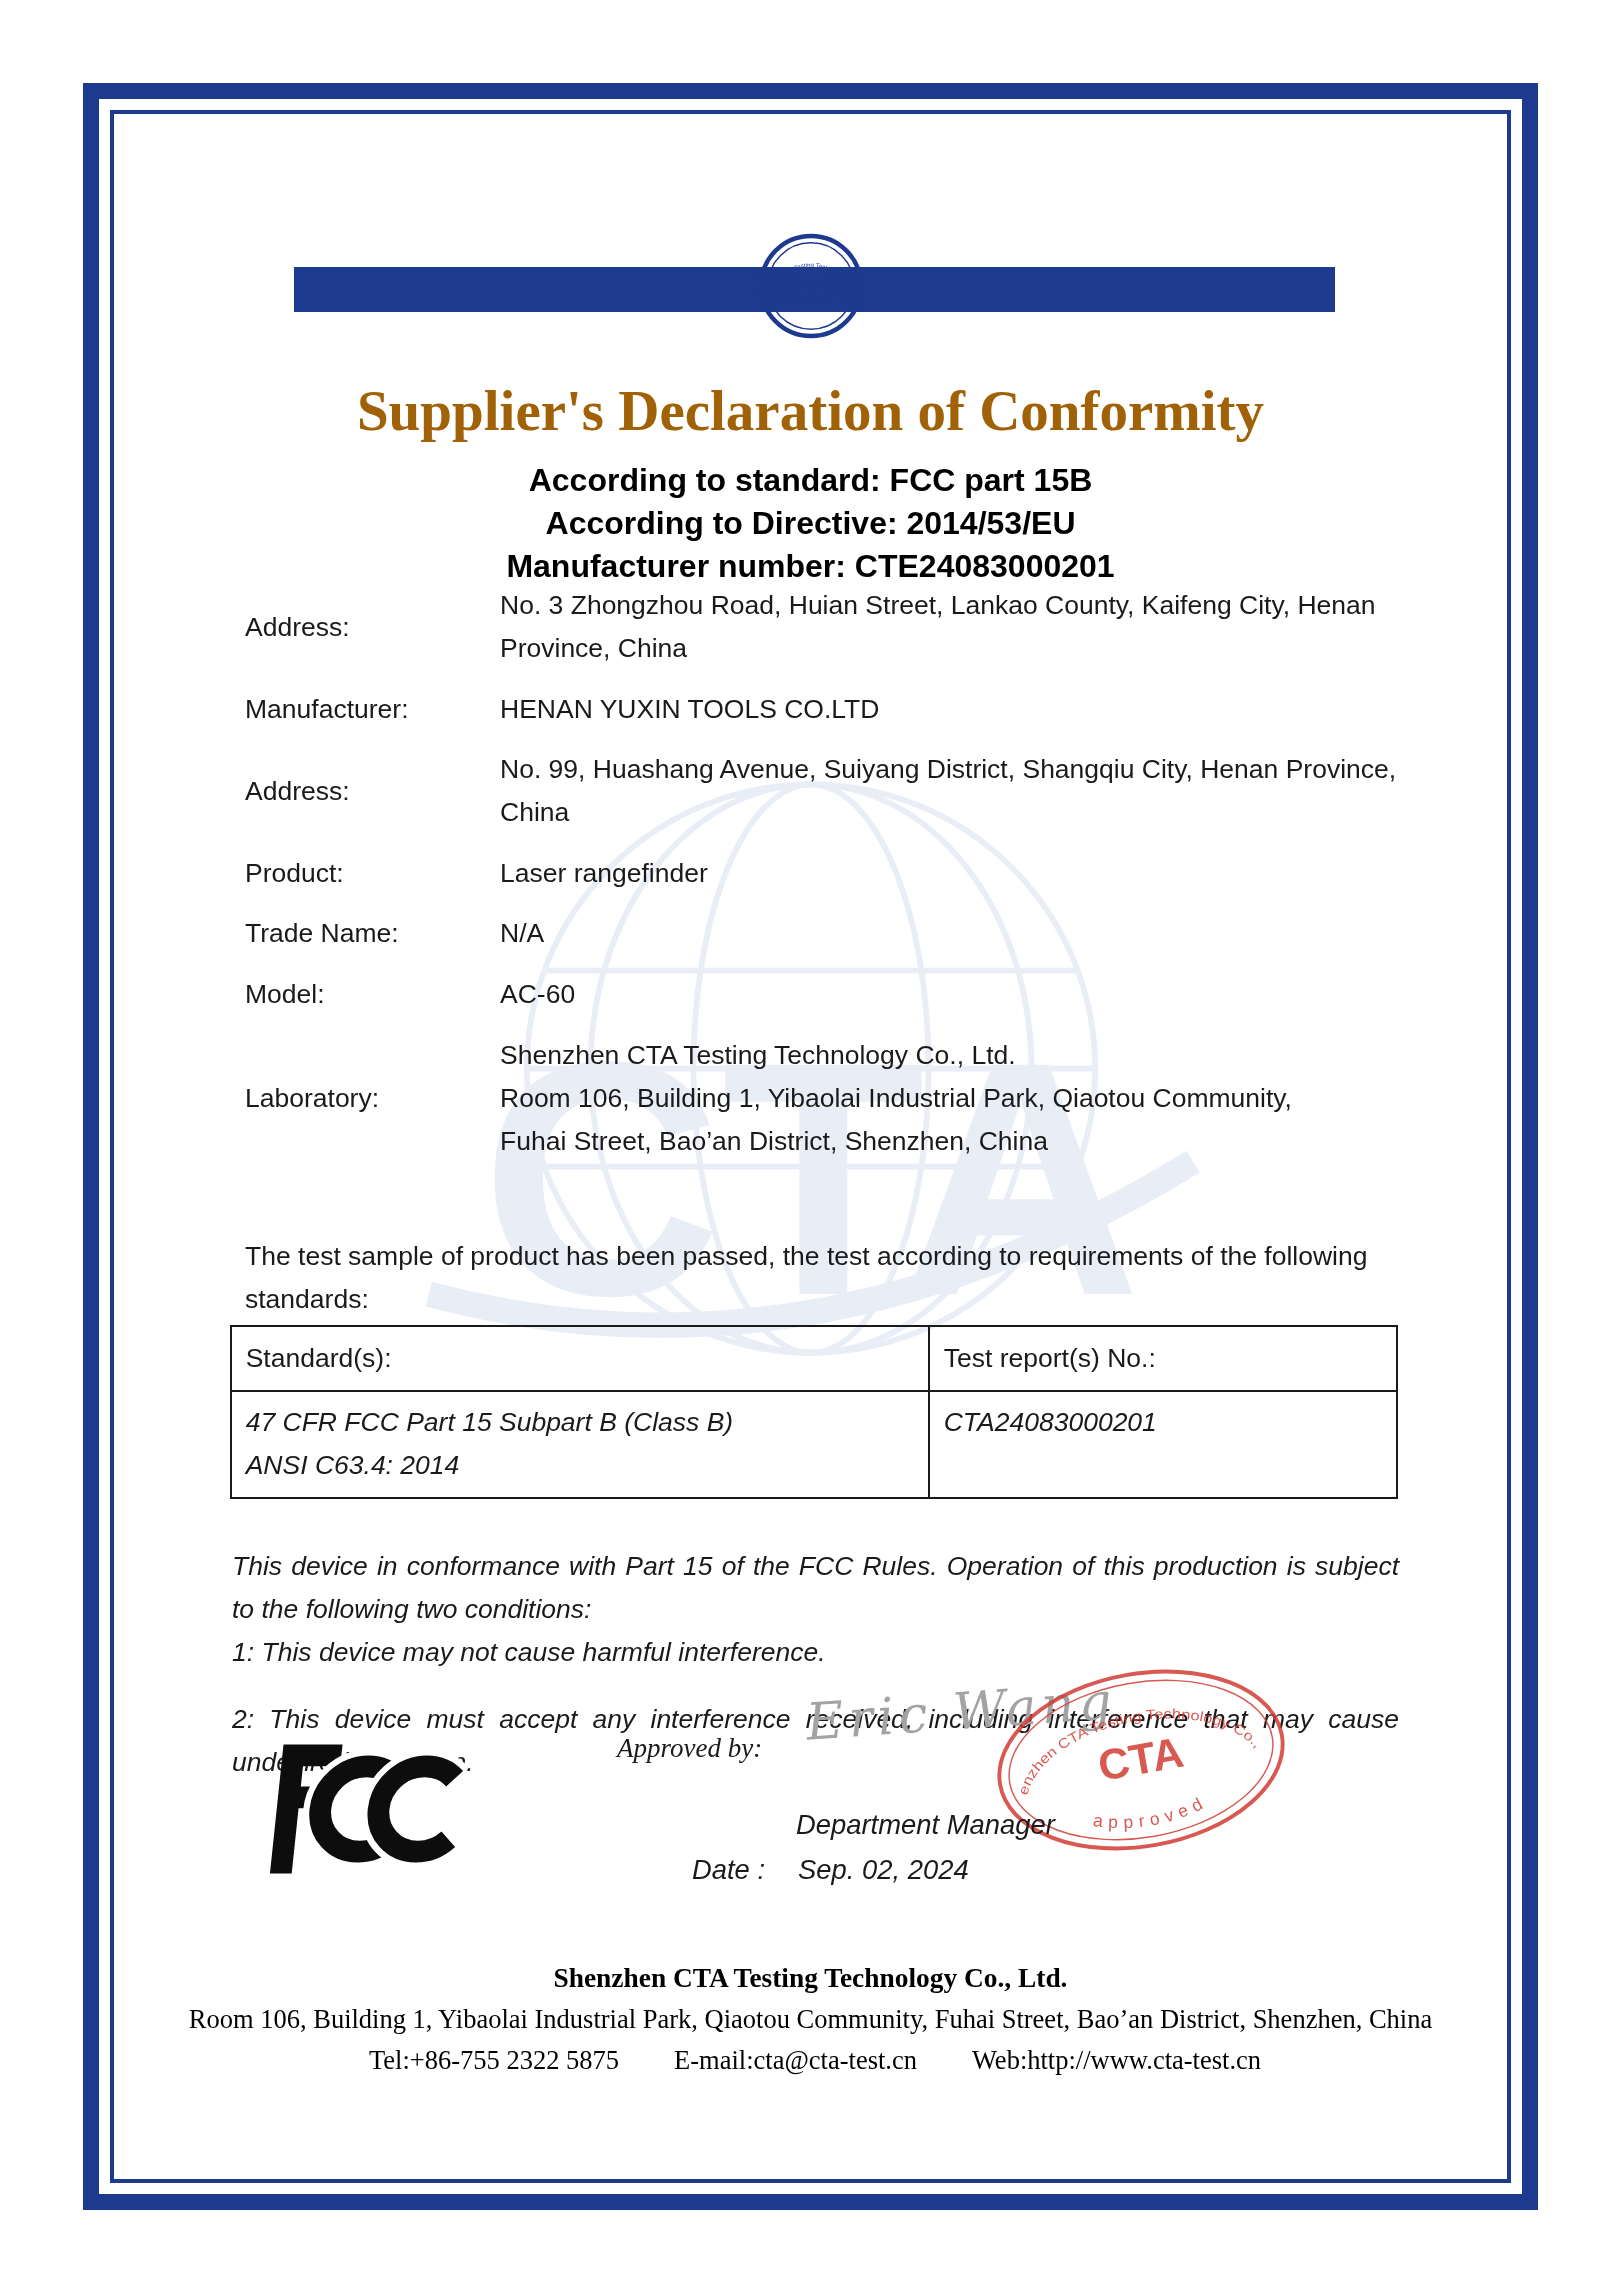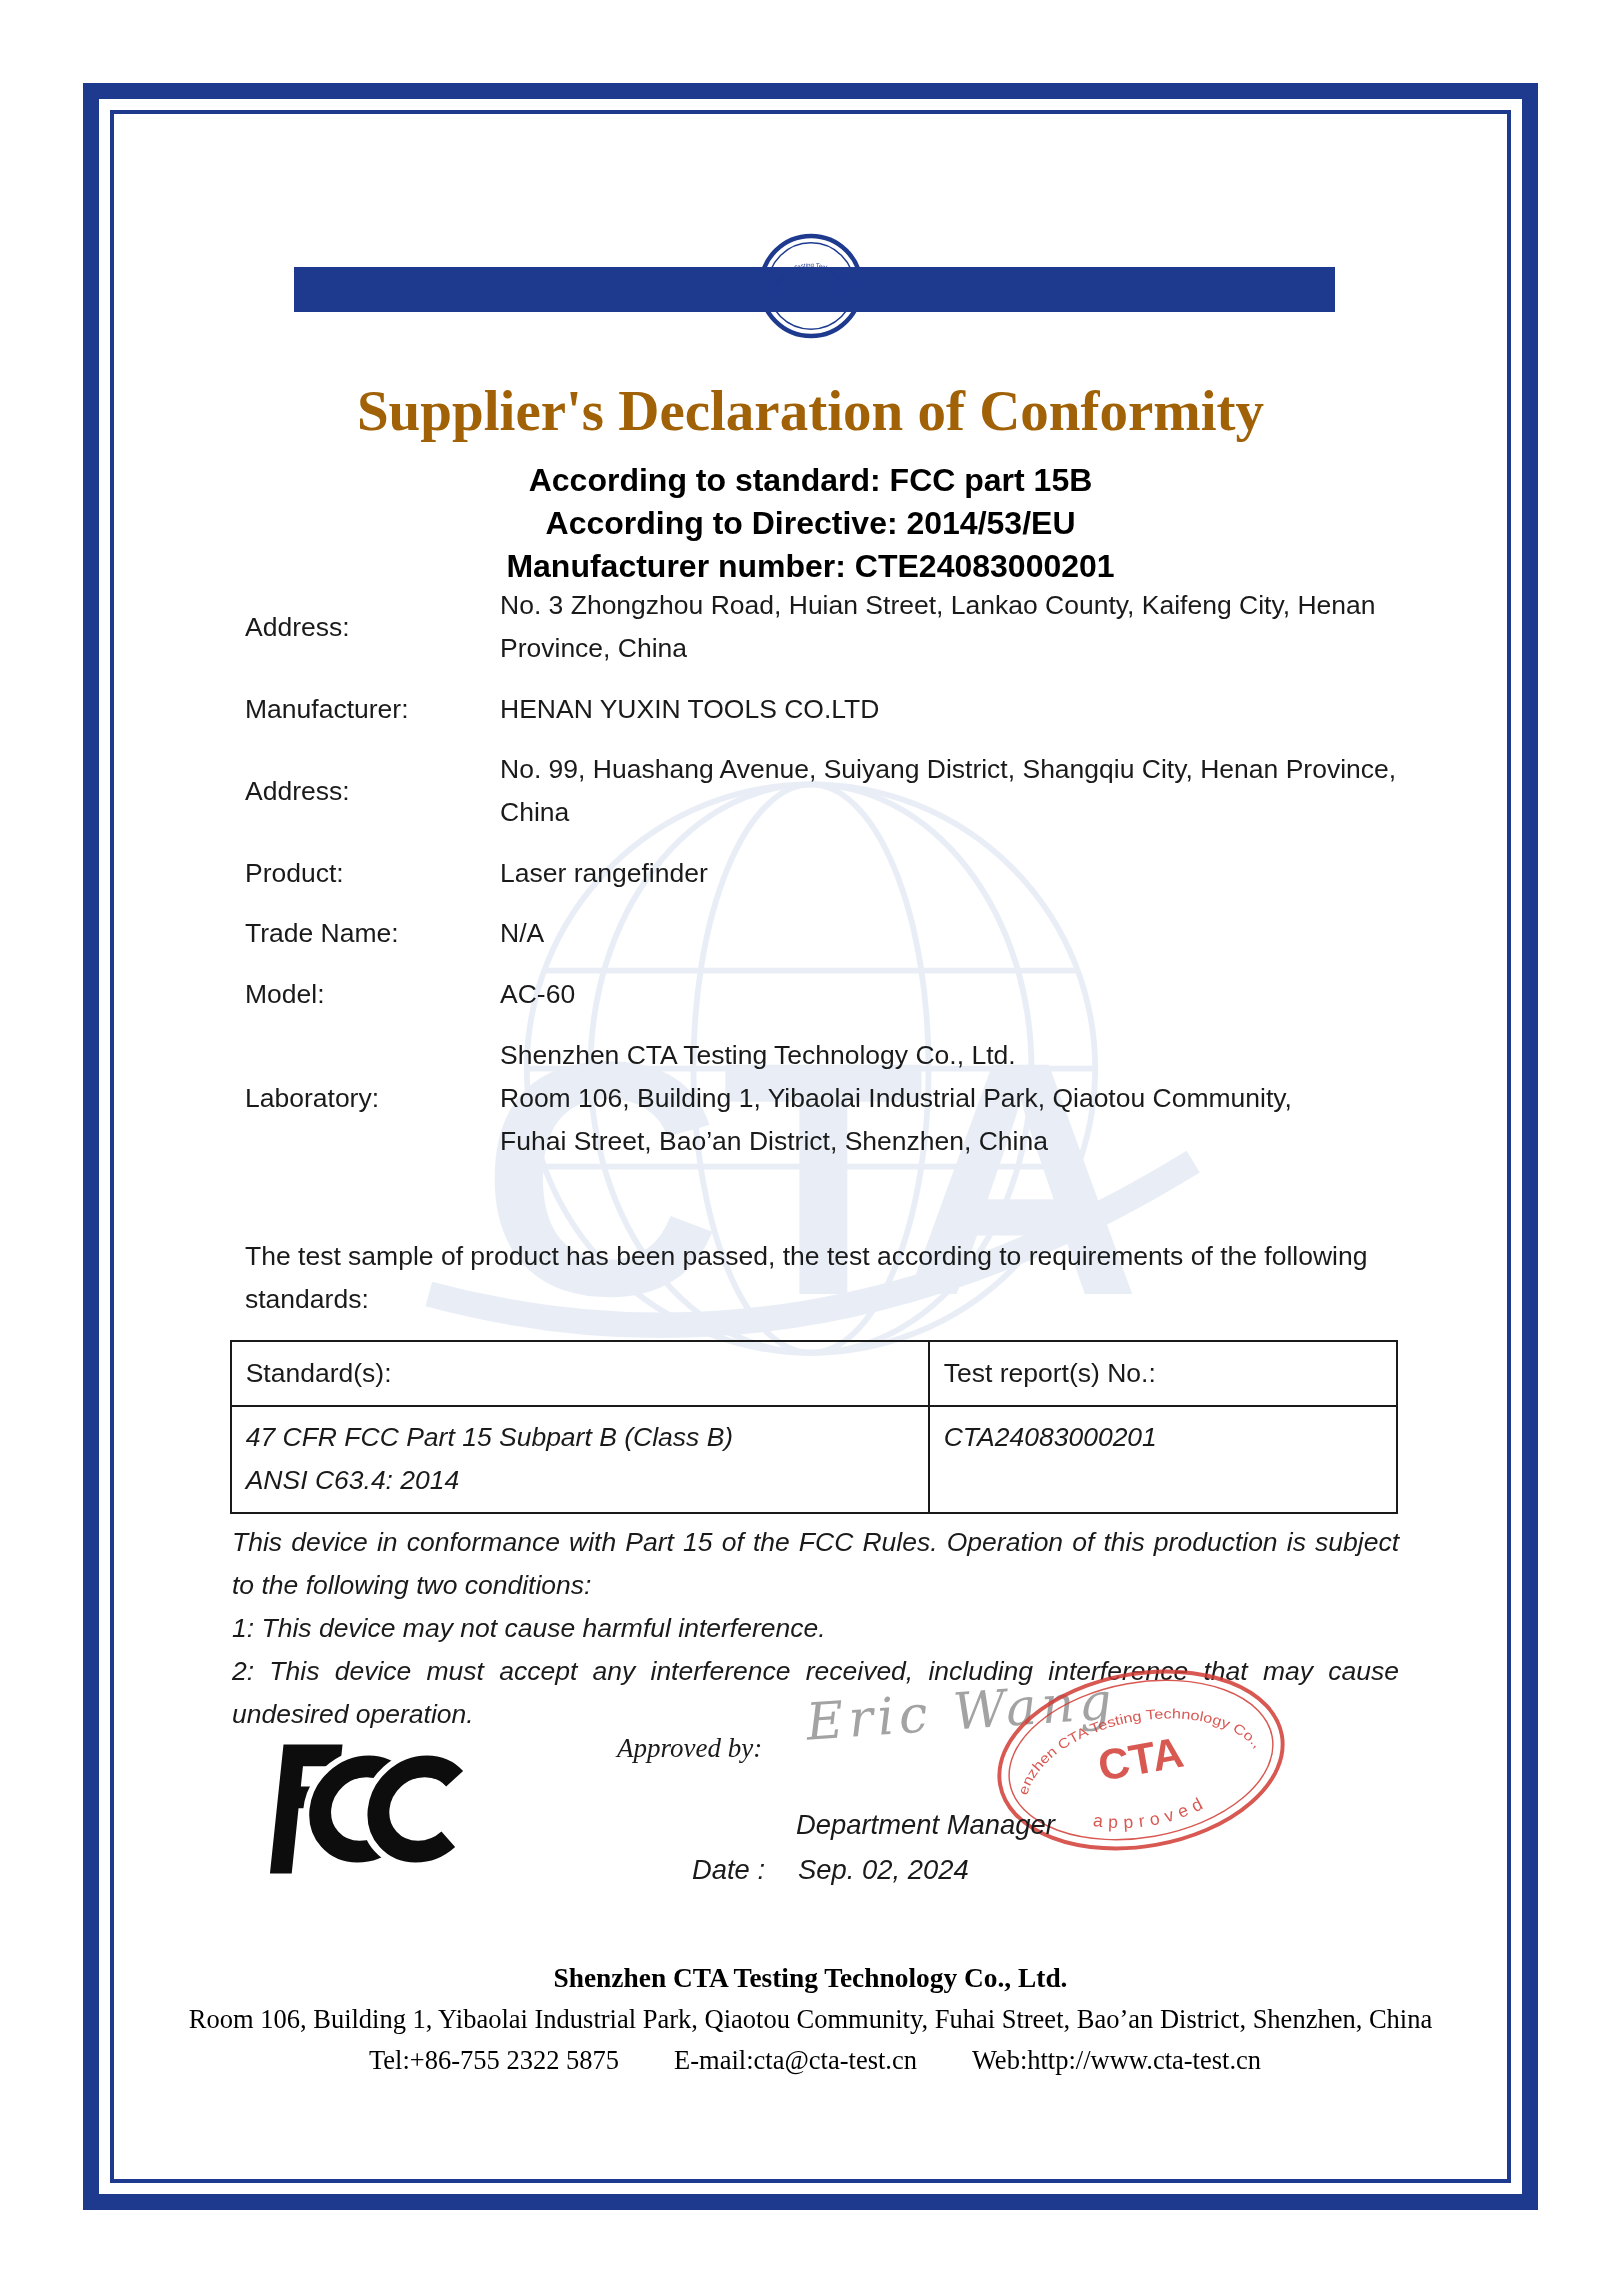--- a/index.html
+++ b/index.html
@@ -32,29 +32,29 @@
     font-family:"Liberation Serif",serif;font-weight:bold;font-size:57px;color:#a16207;}
   .subtitles{position:absolute;top:459px;left:0;width:100%;text-align:center;
     font-size:32px;font-weight:bold;line-height:43px;color:#000;}
   
   .fields{position:absolute;top:584px;left:245px;right:210px;}
   .field-row{display:flex;align-items:center;margin-bottom:17.6px;}
   .field-label{width:255px;flex:none;font-size:26.5px;line-height:43px;}
   .field-value{flex:1;font-size:26.5px;line-height:43px;white-space:pre-line;}
   
   .statement{position:absolute;top:1235px;left:245px;right:220px;font-size:26.5px;line-height:43px;}
-  .standards-table{position:absolute;top:1325px;left:230px;width:1168px;border-collapse:collapse;font-size:26.5px;margin-top:15px;}
+  .standards-table{position:absolute;top:1325px;left:230px;width:1168px;border-collapse:collapse;font-size:26.5px;}
   .standards-table th,.standards-table td{
     border:2px solid #1a1a1a;text-align:left;font-weight:normal;vertical-align:middle;
     padding:9.8px 13.7px;line-height:43px;}
   .standards-table td{vertical-align:top;white-space:pre-line;font-style:italic;}
   .col-std{width:698px;}
   
   .conditions{position:absolute;top:1521px;left:232px;right:222px;font-style:italic;font-size:26.5px;line-height:43px;}
-  .conditions .justify{text-align:justify;}
+  .conditions .justify{text-align:justify;margin-top:24px;}
   
   .fcc-logo{position:absolute;left:241px;top:1727px;width:233px;height:164px;}
   .fcc-ink{fill:#0d0d0d;}
   .fcc-halo{fill:none;stroke:#ffffff;}
   .fcc-c{fill:none;stroke:#0d0d0d;}
   .approved-by{position:absolute;left:617px;top:1733px;font-style:italic;font-size:27px;font-family:Liberation Serif, serif;}
   .signature{position:absolute;left:806px;top:1682px;font-family:"DejaVu Serif",serif;
     font-style:italic;font-size:51px;color:var(--sig-gray);transform:rotate(-4deg);letter-spacing:4.9px;white-space:nowrap;}
   .stamp{position:absolute;left:992px;top:1664px;width:298px;height:192px;transform:rotate(-10deg);opacity:.85;}
   .stamp-ink{stroke:var(--stamp-red);fill:none;}

